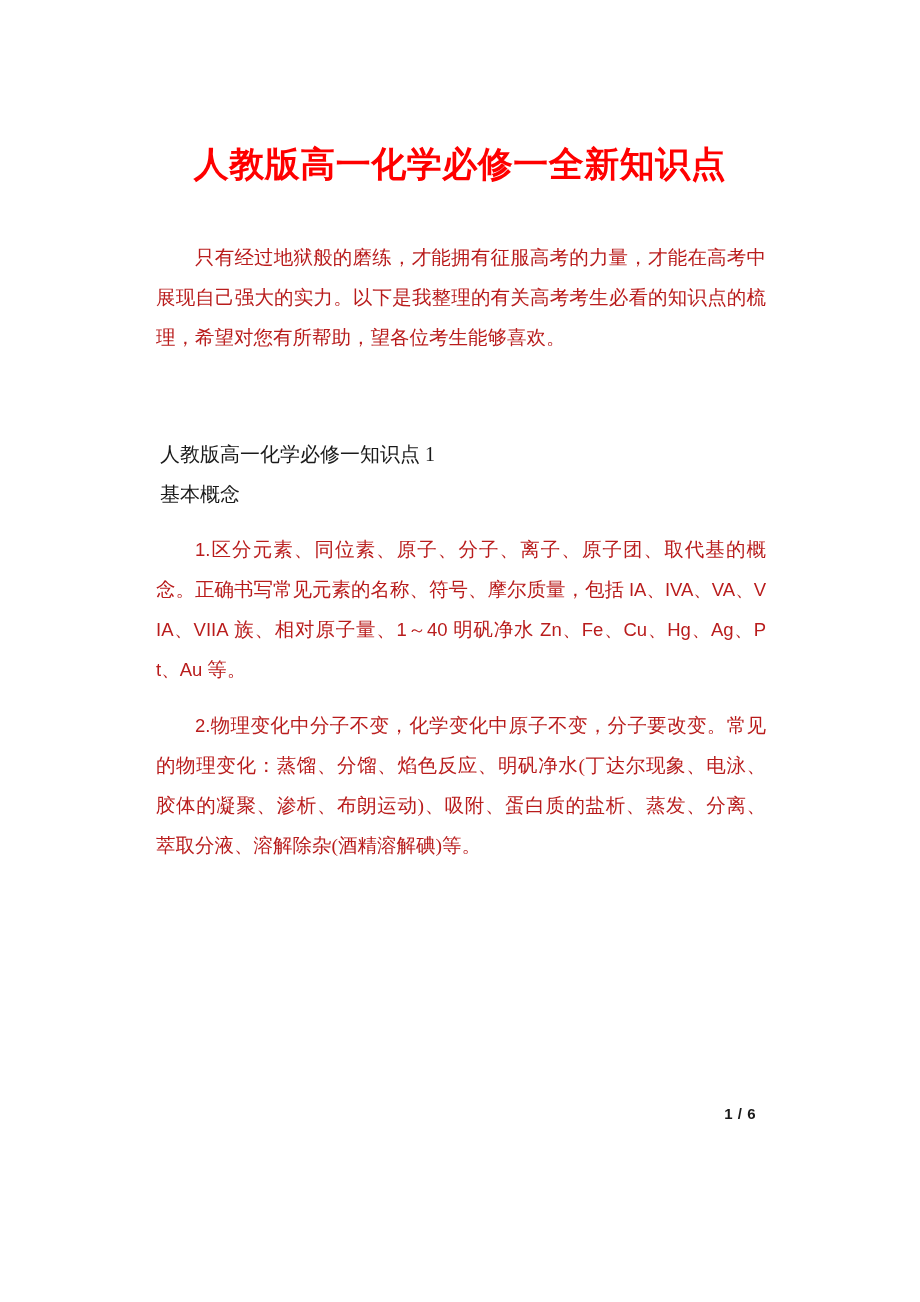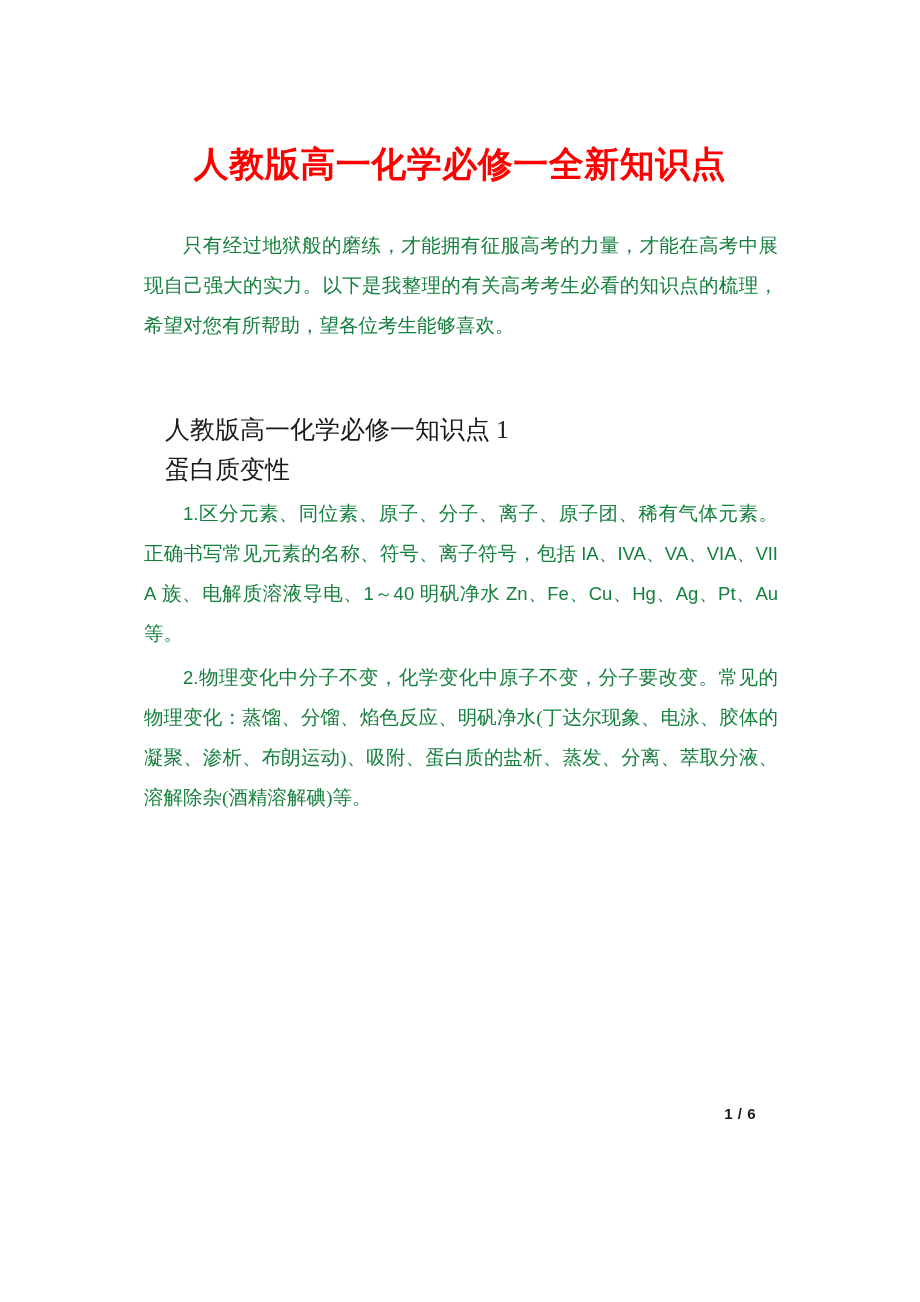--- a/index.html
+++ b/index.html
@@ -42,35 +42,35 @@
     position: absolute;
     left: 140px;
     top: 222px;
     width: 642px;
   }
   .para {
     font-size: 19.5px;
     line-height: 40px;
     text-align: justify;
     text-justify: inter-ideograph;
-    margin: 4px;
-    color: #15803d;
+    margin: 16px;
+    color: #b91c1c;
     word-break: break-all;
   }
   .para.indent {
     text-indent: 2em;
   }
   .gap-lg { height: 60px; }
   
   .lat {
     font-family: "Liberation Sans", "DejaVu Sans", sans-serif;
     font-size: 18.5px;
   }
   .sec-head {
-    font-size: 25px;
+    font-size: 20px;
     line-height: 40px;
     margin: 0;
     text-indent: 1em;
     color: #1a1a1a;
   }
   .page-num {
     position: absolute;
     right: 136px;
     top: 1104px;
     font-family: "Liberation Sans", "DejaVu Sans", sans-serif;
@@ -89,23 +89,23 @@
   <div class="doc-title">人教版高一化学必修一全新知识点</div>
 
   <div class="body-area">
 
     <p class="para indent">只有经过地狱般的磨练，才能拥有征服高考的力量，才能在高考中展现自己强大的实力。以下是我整理的有关高考考生必看的知识点的梳理，希望对您有所帮助，望各位考生能够喜欢。</p>
 
     <div class="gap-lg"></div>
 
     <p class="sec-head">人教版高一化学必修一知识点 1</p>
 
-    <p class="sec-head">蛋白质变性</p>
+    <p class="sec-head">基本概念</p>
 
-    <p class="para indent"><span class="lat">1.</span><span>区分元素、同位素、原子、分子、离子、原子团、稀有气体元素。正确书写常见元素的名称、符号、离子符号，包括 </span><span class="lat">IA、IVA、VA、VIA、VIIA</span><span> 族、电解质溶液导电、</span><span class="lat">1～40</span><span> 明矾净水 </span><span class="lat">Zn、Fe、Cu、Hg、Ag、Pt、Au</span><span> 等。</span></p>
+    <p class="para indent"><span class="lat">1.</span><span>区分元素、同位素、原子、分子、离子、原子团、取代基的概念。正确书写常见元素的名称、符号、摩尔质量，包括 </span><span class="lat">IA、IVA、VA、VIA、VIIA</span><span> 族、相对原子量、</span><span class="lat">1～40</span><span> 明矾净水 </span><span class="lat">Zn、Fe、Cu、Hg、Ag、Pt、Au</span><span> 等。</span></p>
 
     <p class="para indent"><span class="lat">2.</span><span>物理变化中分子不变，化学变化中原子不变，分子要改变。常见的物理变化：蒸馏、分馏、焰色反应、明矾净水(丁达尔现象、电泳、胶体的凝聚、渗析、布朗运动)、吸附、蛋白质的盐析、蒸发、分离、萃取分液、溶解除杂(酒精溶解碘)等。</span></p>
 
 
 
   </div>
 
   <div class="page-num">1 / 6</div>
 
 </div>

